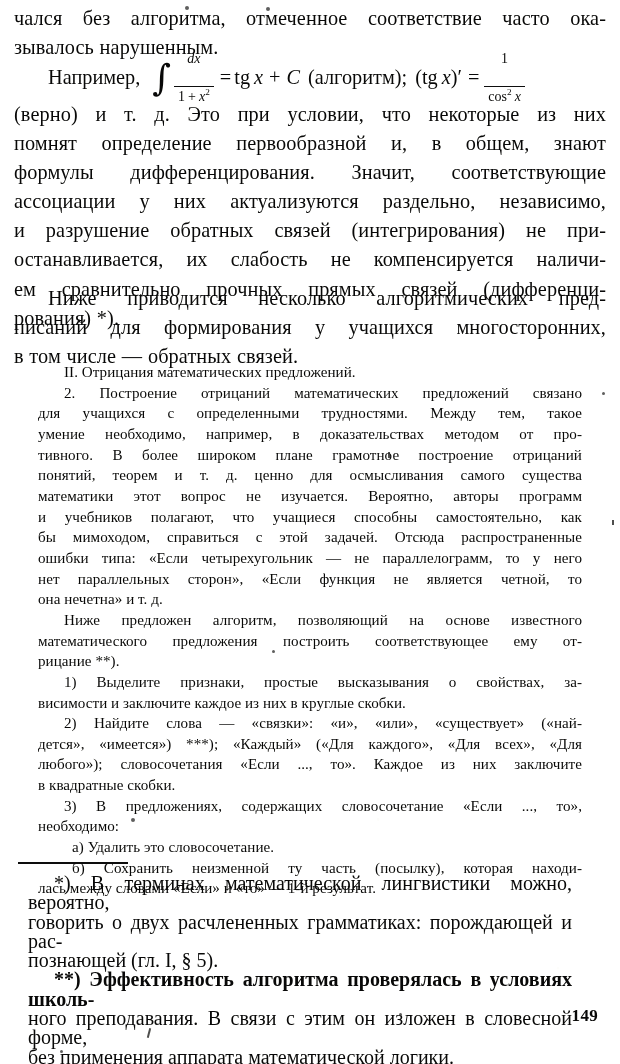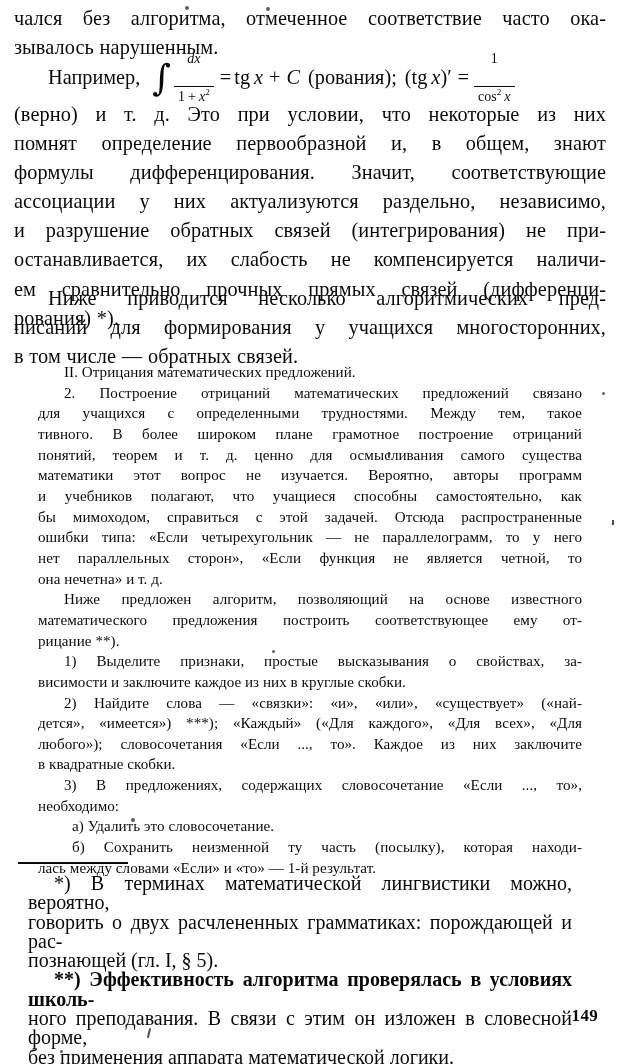--- a/index.html
+++ b/index.html
@@ -193,21 +193,21 @@
       <span class="num mi">dx</span>
       <span class="den"><span>1</span><span class="plus">+</span><span class="mi">x</span><sup class="sq">2</sup></span>
     </span>
 
     <span class="eqs">=</span>
     <span class="mop">tg</span>
     <span class="mi" style="margin-left:4px">x</span>
     <span class="plus" style="margin:0 6px">+</span>
     <span class="mi">C</span>
 
-    <span style="margin-left:8px">(рования);</span>
+    <span style="margin-left:8px">(алгоритм);</span>
 
     <span style="margin-left:8px">(</span>
     <span class="mop">tg</span>
     <span class="mi" style="margin-left:4px">x</span>
     <span>)</span>
     <span>′</span>
 
     <span class="eqs" style="margin-left:6px">=</span>
 
     <span class="frac">
@@ -239,20 +239,21 @@
 
   <div class="small-block">
 
     <p>
       <span class="ln" style="text-indent:26px">II. Отрицания математических предложений.</span>
     </p>
 
     <p>
       <span class="ln just" style="text-indent:26px">2. Построение отрицаний математических предложений связано</span>
       <span class="ln just">для учащихся с определенными трудностями. Между тем, такое</span>
+      <span class="ln just">умение необходимо, например, в доказательствах методом от про-</span>
       <span class="ln just">тивного. В более широком плане грамотное построение отрицаний</span>
       <span class="ln just">понятий, теорем и т. д. ценно для осмысливания самого существа</span>
       <span class="ln just">математики этот вопрос не изучается. Вероятно, авторы программ</span>
       <span class="ln just">и учебников полагают, что учащиеся способны самостоятельно, как</span>
       <span class="ln just">бы мимоходом, справиться с этой задачей. Отсюда распространенные</span>
       <span class="ln just">ошибки типа: «Если четырехугольник — не параллелограмм, то у него</span>
       <span class="ln just">нет параллельных сторон», «Если функция не является четной, то</span>
       <span class="ln">она нечетна» и т. д.</span>
     </p>
 

